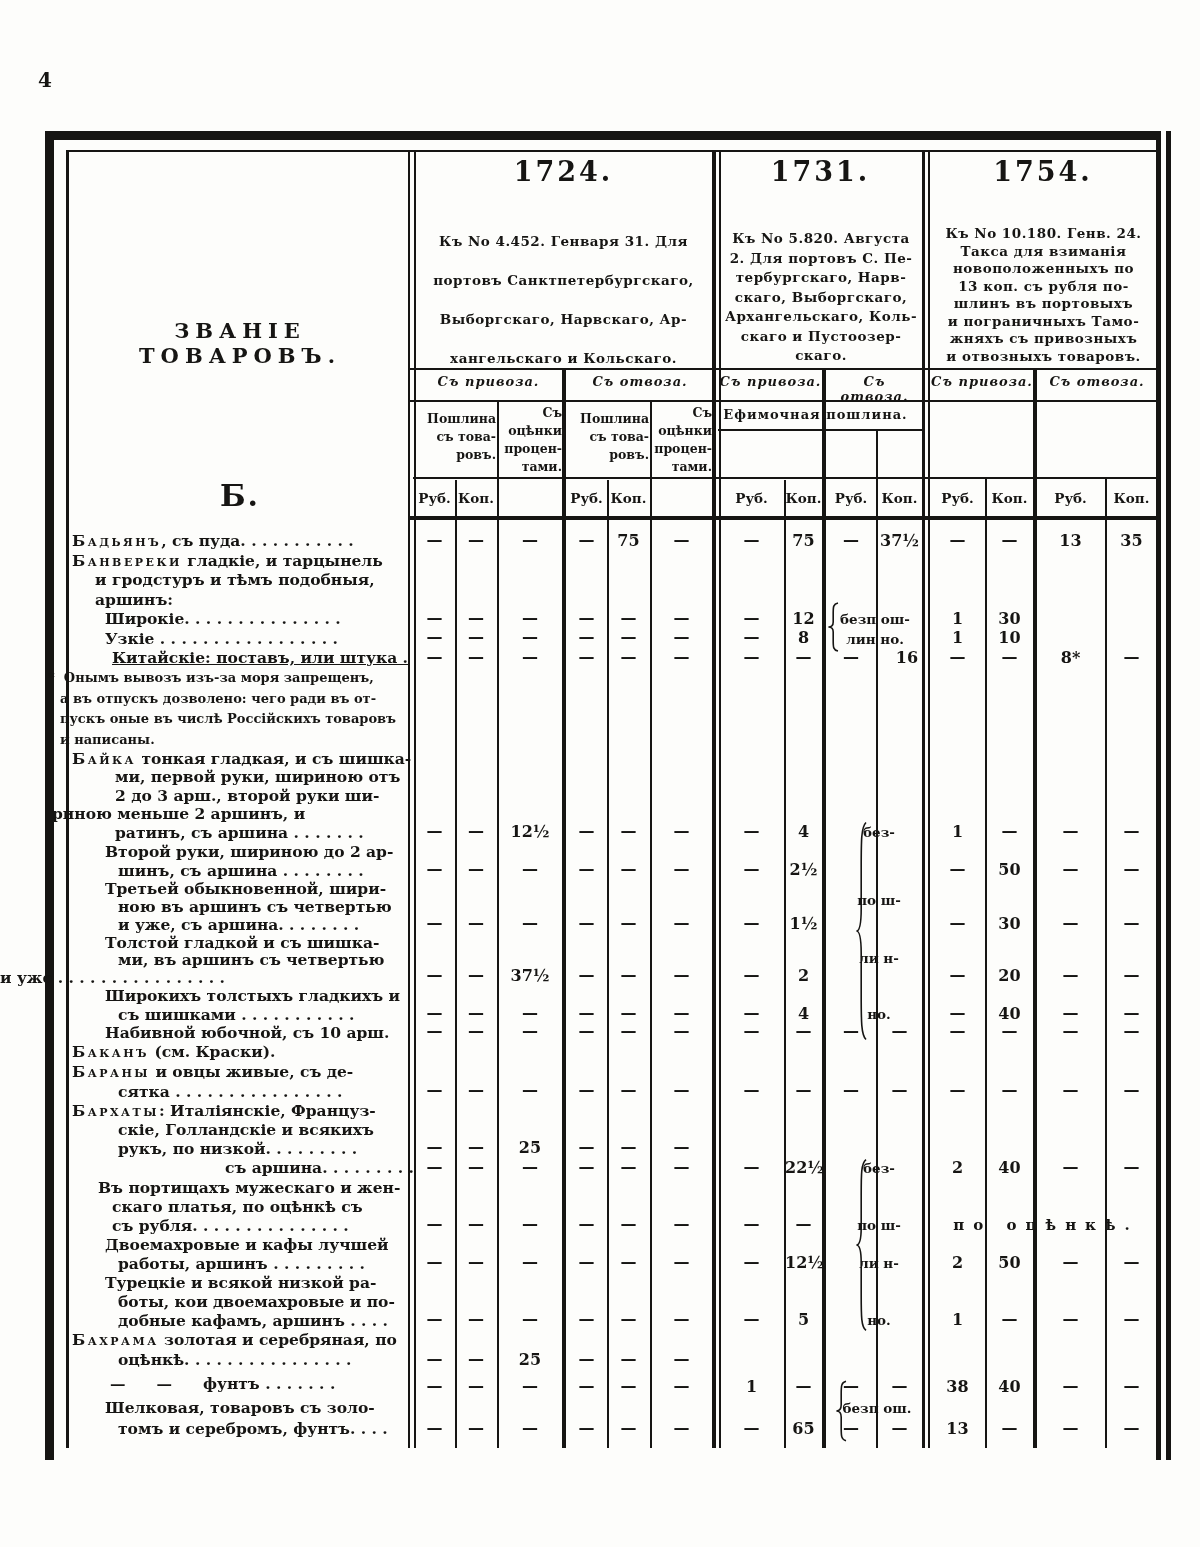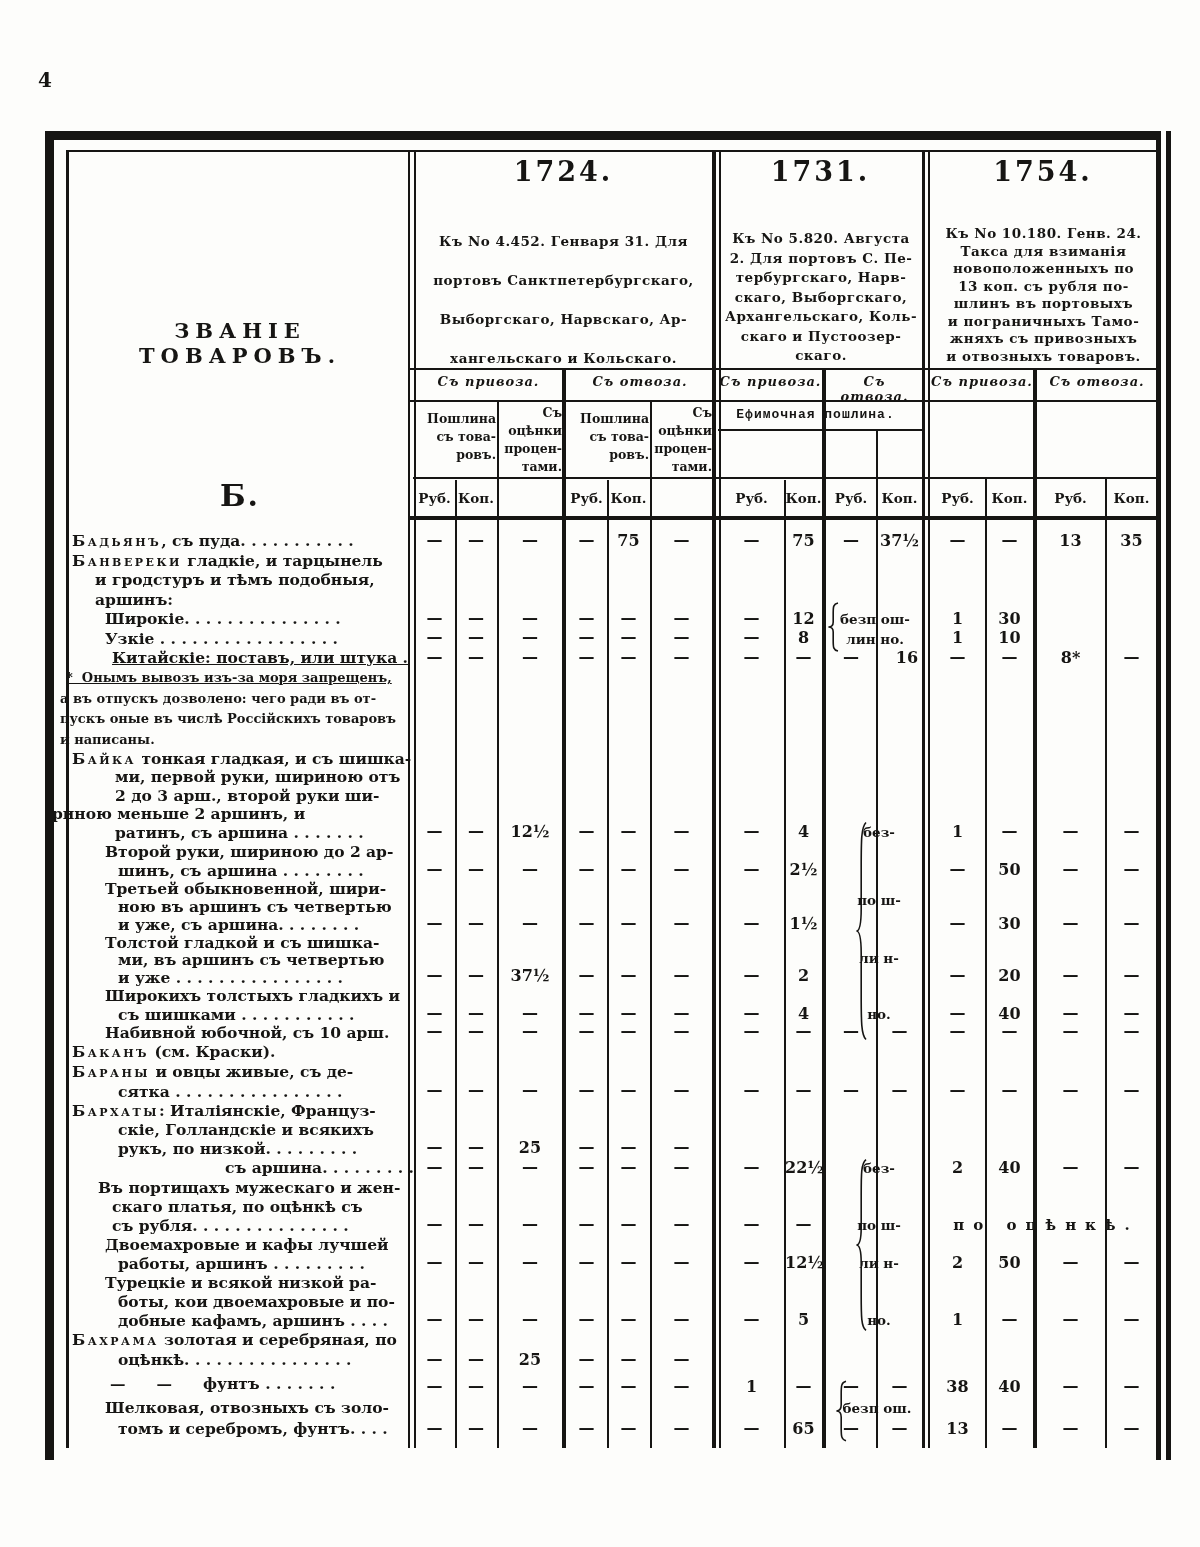--- a/index.html
+++ b/index.html
@@ -68,21 +68,21 @@
   <div class="abs ctr year-title" style="left:719px;top:156px;width:203px;">1731.</div>
   <div class="abs decree d1" style="left:722px;top:200px;width:198px;">Къ No 5.820. Августа
 2. Для портовъ С. Пе-
 тербургскаго, Нарв-
 скаго, Выборгскаго,
 Архангельскаго, Коль-
 скаго и Пустоозер-
 скаго.</div>
   <div class="abs ctr sub-label" style="left:719px;top:374px;width:103px;">Съ привоза.</div>
   <div class="abs ctr sub-label" style="left:827px;top:374px;width:95px;">Съ отвоза.</div>
-  <div class="abs ctr efimok" style="left:719px;top:407px;width:193px;font-family:Liberation Mono, monospace;">Ефимочная пошлина.</div>
+  <div class="abs ctr efimok" style="left:719px;top:407px;width:193px;">Ефимочная пошлина.</div>
   <div class="abs ctr rubkop" style="left:719px;top:490px;width:65px;">Руб.</div>
   <div class="abs ctr rubkop" style="left:785px;top:490px;width:37px;">Коп.</div>
   <div class="abs ctr rubkop" style="left:827px;top:490px;width:48px;">Руб.</div>
   <div class="abs ctr rubkop" style="left:877px;top:490px;width:45px;">Коп.</div>
 
   <div class="abs ctr year-title" style="left:929px;top:156px;width:228px;">1754.</div>
   <div class="abs decree d2" style="left:932px;top:196px;width:223px;">Къ No 10.180. Генв. 24.
 Такса для взиманія
 новоположенныхъ по
 13 коп. съ рубля по-
@@ -187,21 +187,21 @@
         <div class="cell" style="left: 719px; width: 65px;">—</div>
         <div class="cell" style="left: 785px; width: 37px;">—</div>
         <div class="cell" style="left: 827px; width: 48px;">—</div>
         <div class="cell" style="left: 877px; width: 60px;">16</div>
         <div class="cell" style="left: 931px; width: 53px;">—</div>
         <div class="cell" style="left: 986px; width: 47px;">—</div>
         <div class="cell" style="left: 1037px; width: 67px;">8*</div>
         <div class="cell" style="left: 1106px; width: 51px;">—</div>
       </div>
       <div class="row sm" style="height: 82px;">
-        <div class="line" style="padding-left: 66px; line-height: 20.5px; height: 20.5px; text-decoration: underline;">*  Онымъ вывозъ изъ-за моря запрещенъ,</div>
+        <div class="line" style="padding-left: 48px; line-height: 20.5px; height: 20.5px;">*  Онымъ вывозъ изъ-за моря запрещенъ,</div>
         <div class="line" style="padding-left: 60px; line-height: 20.5px; height: 20.5px;">а въ отпускъ дозволено: чего ради въ от-</div>
         <div class="line" style="padding-left: 60px; line-height: 20.5px; height: 20.5px;">пускъ оные въ числѣ Россійскихъ товаровъ</div>
         <div class="line" style="padding-left: 60px; line-height: 20.5px; height: 20.5px;">и написаны.</div>
       </div>
       <div class="row" style="height: 92px;">
         <div class="line" style="padding-left: 72px; line-height: 18.4px; height: 18.4px;"><span class="lead">Байка</span> тонкая гладкая, и съ шишка-</div>
         <div class="line" style="padding-left: 115px; line-height: 18.4px; height: 18.4px;">ми, первой руки, шириною отъ</div>
         <div class="line" style="padding-left: 115px; line-height: 18.4px; height: 18.4px;">2 до 3 арш., второй руки ши-</div>
         <div class="line" style="padding-left: 52px; line-height: 18.4px; height: 18.4px;">риною меньше 2 аршинъ, и</div>
         <div class="line" style="padding-left: 115px; line-height: 18.4px; height: 18.4px;">ратинъ, съ аршина . . . . . . .</div>
@@ -247,21 +247,21 @@
         <div class="cell" style="left: 719px; width: 65px;">—</div>
         <div class="cell" style="left: 785px; width: 37px;">1½</div>
         <div class="cell" style="left: 931px; width: 53px;">—</div>
         <div class="cell" style="left: 986px; width: 47px;">30</div>
         <div class="cell" style="left: 1037px; width: 67px;">—</div>
         <div class="cell" style="left: 1106px; width: 51px;">—</div>
       </div>
       <div class="row" style="height: 52px;">
         <div class="line" style="padding-left: 105px; line-height: 17.3333px; height: 17.3333px;">Толстой гладкой и съ шишка-</div>
         <div class="line" style="padding-left: 118px; line-height: 17.3333px; height: 17.3333px;">ми, въ аршинъ съ четвертью</div>
-        <div class="line" style="padding-left: 118px; line-height: 17.3333px; height: 17.3333px;">и уже . . . . . . . . . . . . . . . .</div>
+        <div class="line" style="line-height: 17.3333px; height: 17.3333px;">и уже . . . . . . . . . . . . . . . .</div>
         <div class="cell" style="left: 415px; width: 39px;">—</div>
         <div class="cell" style="left: 456px; width: 40px;">—</div>
         <div class="cell" style="left: 498px; width: 64px;">37½</div>
         <div class="cell" style="left: 567px; width: 39px;">—</div>
         <div class="cell" style="left: 608px; width: 41px;">—</div>
         <div class="cell" style="left: 651px; width: 61px;">—</div>
         <div class="cell" style="left: 719px; width: 65px;">—</div>
         <div class="cell" style="left: 785px; width: 37px;">2</div>
         <div class="cell" style="left: 931px; width: 53px;">—</div>
         <div class="cell" style="left: 986px; width: 47px;">20</div>
@@ -415,21 +415,21 @@
         <div class="cell" style="left: 719px; width: 65px;">1</div>
         <div class="cell" style="left: 785px; width: 37px;">—</div>
         <div class="cell" style="left: 827px; width: 48px;">—</div>
         <div class="cell" style="left: 877px; width: 45px;">—</div>
         <div class="cell" style="left: 931px; width: 53px;">38</div>
         <div class="cell" style="left: 986px; width: 47px;">40</div>
         <div class="cell" style="left: 1037px; width: 67px;">—</div>
         <div class="cell" style="left: 1106px; width: 51px;">—</div>
       </div>
       <div class="row" style="height: 42px;">
-        <div class="line" style="padding-left: 105px; line-height: 21px; height: 21px;">Шелковая, отвозныхъ съ золо-</div>
+        <div class="line" style="padding-left: 105px; line-height: 21px; height: 21px;">Шелковая, товаровъ съ золо-</div>
         <div class="line" style="padding-left: 118px; line-height: 21px; height: 21px;">томъ и серебромъ, фунтъ. . . .</div>
         <div class="cell" style="left: 415px; width: 39px;">—</div>
         <div class="cell" style="left: 456px; width: 40px;">—</div>
         <div class="cell" style="left: 498px; width: 64px;">—</div>
         <div class="cell" style="left: 567px; width: 39px;">—</div>
         <div class="cell" style="left: 608px; width: 41px;">—</div>
         <div class="cell" style="left: 651px; width: 61px;">—</div>
         <div class="cell" style="left: 719px; width: 65px;">—</div>
         <div class="cell" style="left: 785px; width: 37px;">65</div>
         <div class="cell" style="left: 827px; width: 48px;">—</div>

